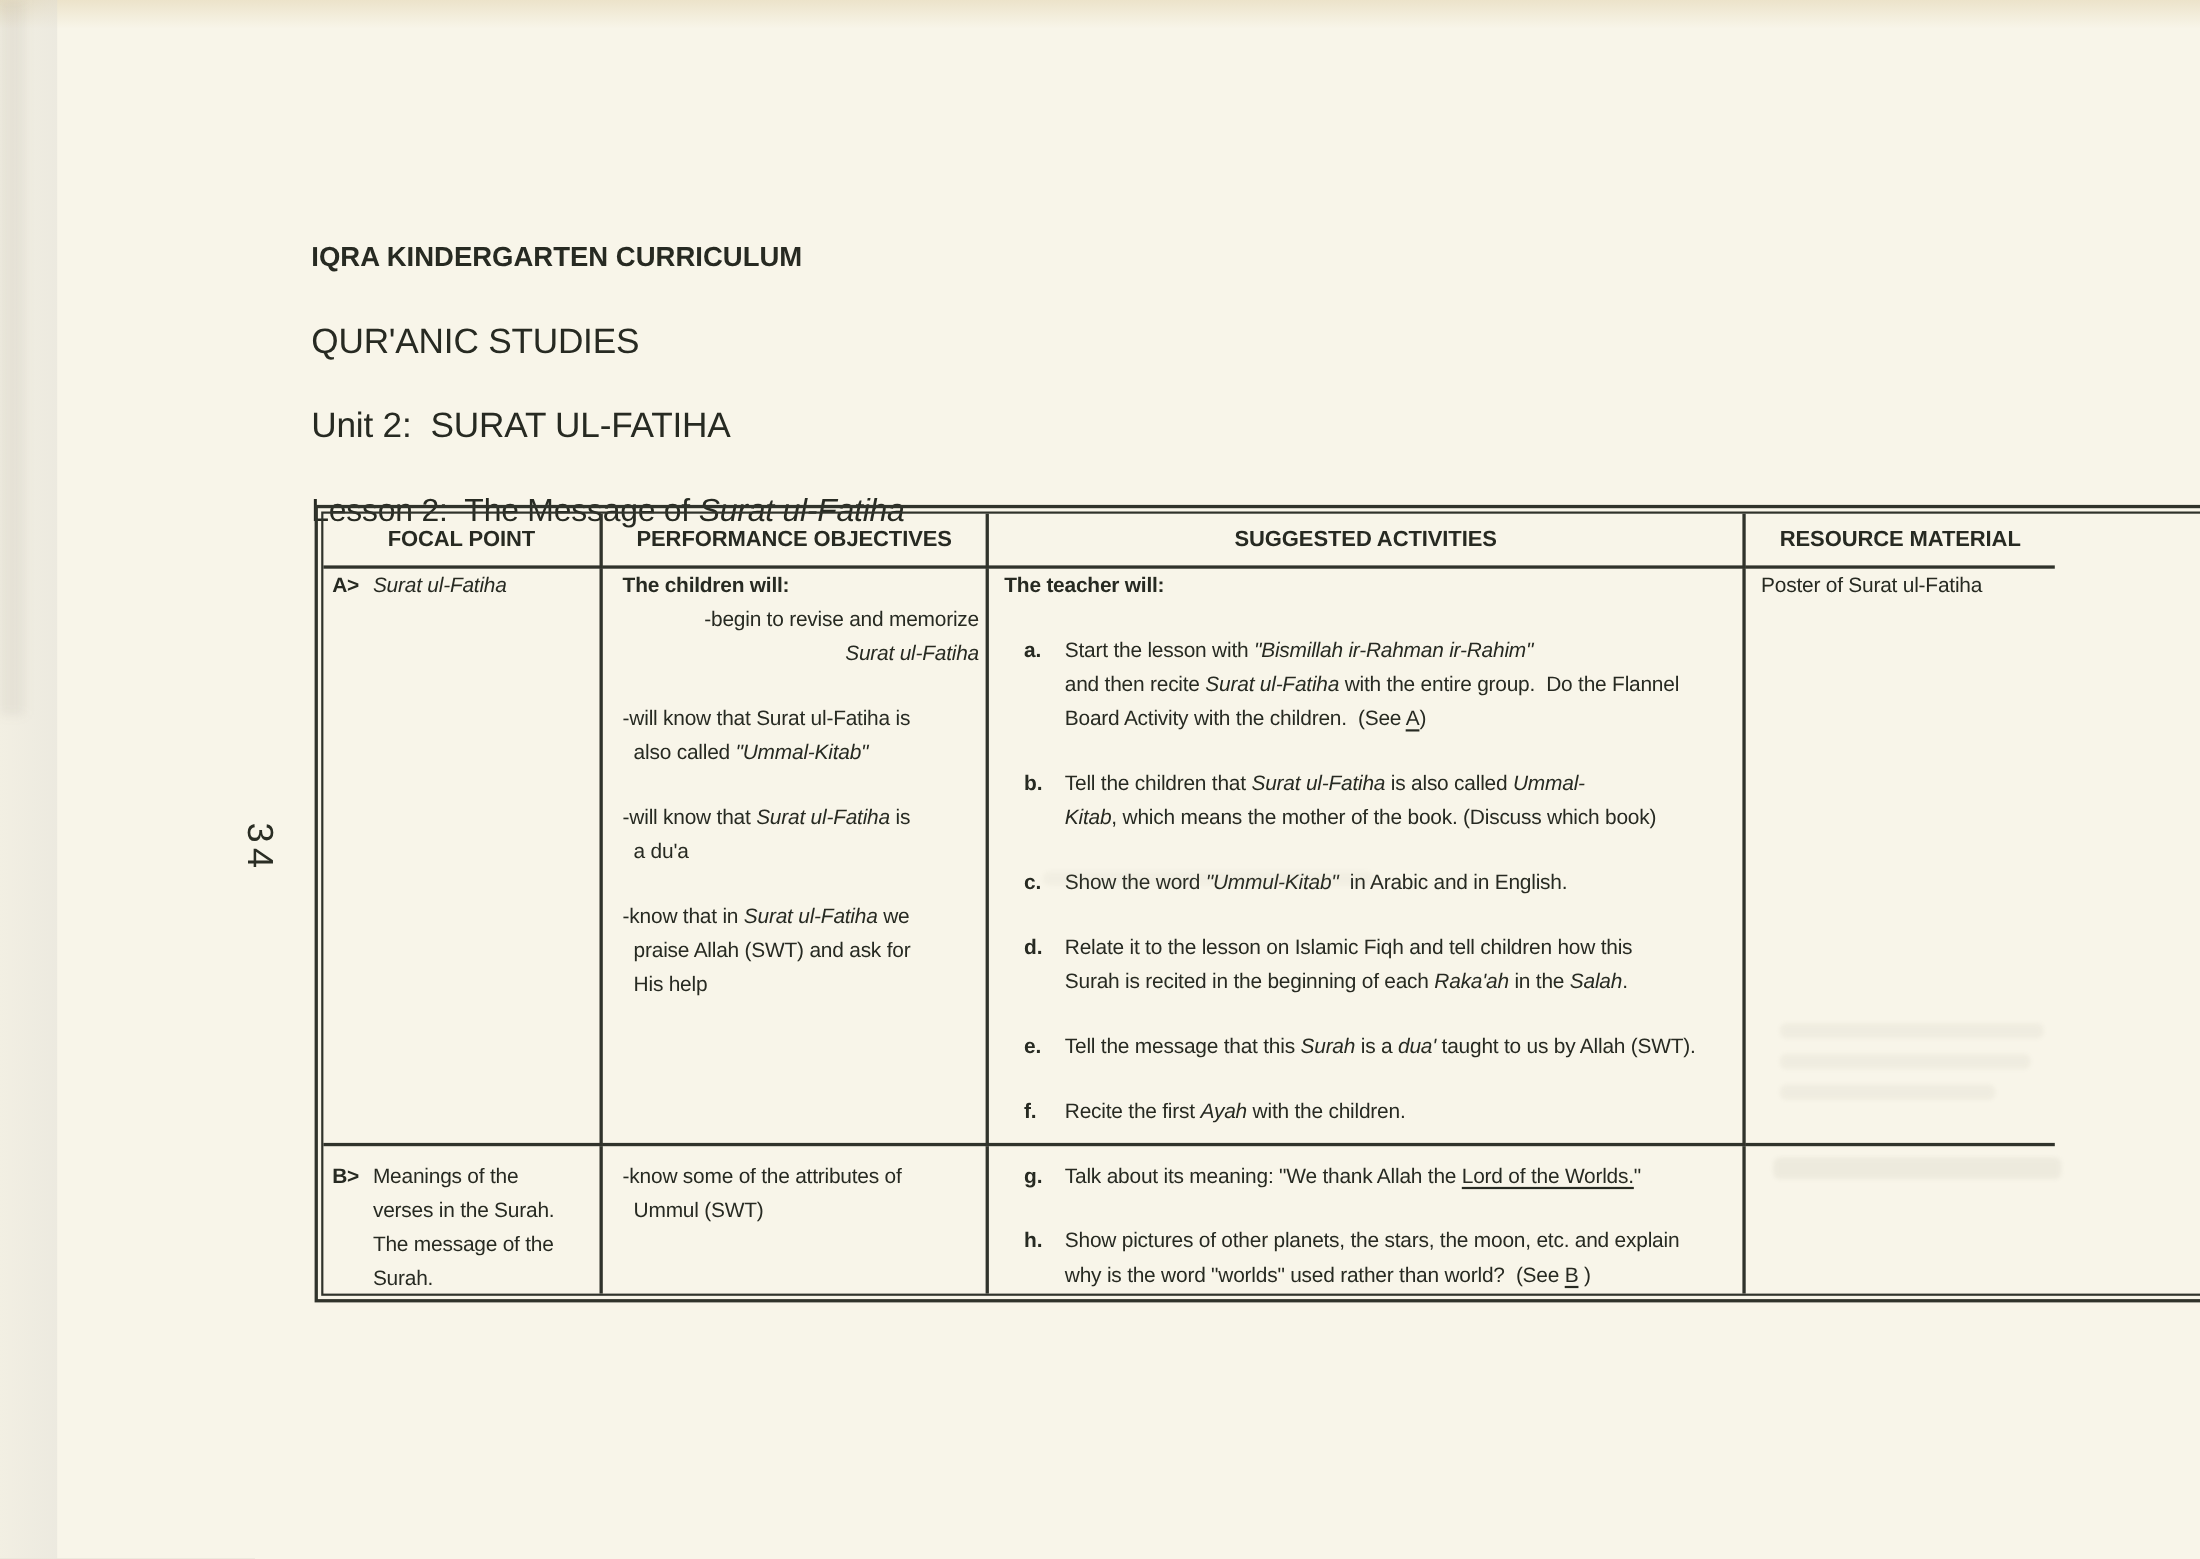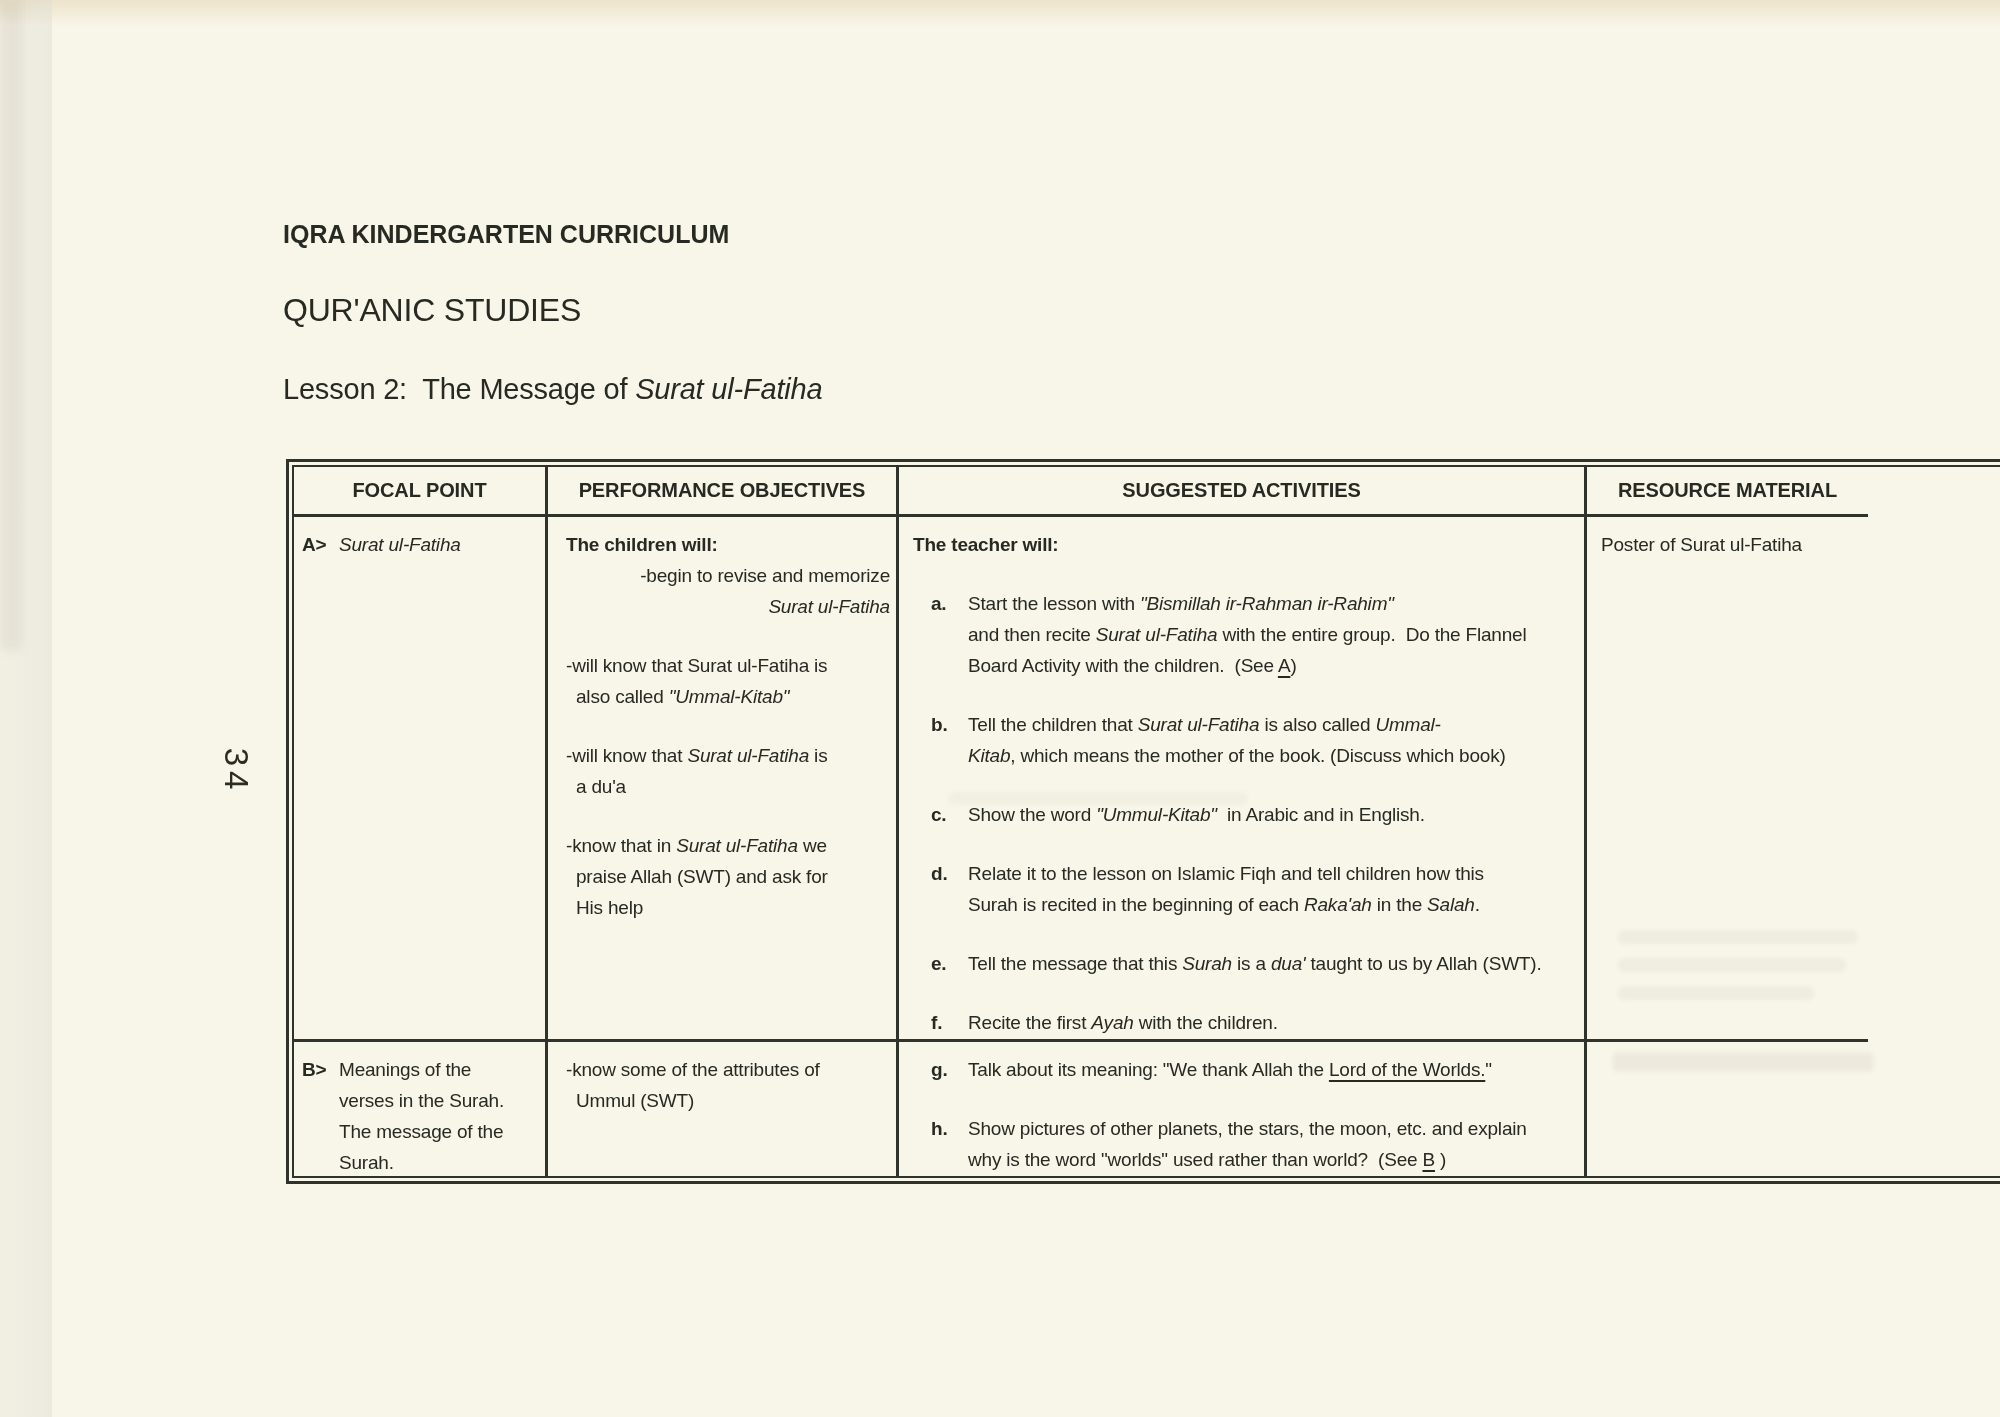--- a/index.html
+++ b/index.html
@@ -50,21 +50,21 @@
     grid-template-columns:254px 351px 688px 281px;
     grid-template-rows:50px 525px 134px;
   }
   .cell{box-sizing:border-box;overflow:hidden;}
   .cell.c1,.cell.c2,.cell.c3{border-right:3px solid #30332b;}
   .cell.rh,.cell.ra{border-bottom:3px solid #30332b;}
   .cell.head{
     display:flex;align-items:center;justify-content:center;
     font-weight:bold;font-size:20px;letter-spacing:-0.1px;
   }
-  .cell.body{font-size:19px;line-height:31px;padding-top:12px;}
+  .cell.body{font-size:19px;line-height:31px;}
   .cell.body.c1{padding-left:8px;padding-right:4px;}
   .cell.body.c2{padding-left:18px;padding-right:6px;}
   .cell.body.c3{padding-left:14px;padding-right:6px;}
   .cell.body.c4{padding-left:14px;padding-right:6px;}
   .cell.rb{padding-top:12px;}
 
   
   .para{white-space:pre-wrap;}
   .para + .para{margin-top:28px;}
   .para.tight{margin-top:0;text-align:right;}
@@ -85,20 +85,21 @@
   <div class="top-band"></div>
   <div class="tr-line"></div>
   <div class="right-edge"></div>
   <div class="crease"></div>
 
   <div class="page-number">34</div>
 
   <div class="title-block">
     <div class="t1">IQRA KINDERGARTEN CURRICULUM</div>
     <div class="t2">QUR'ANIC STUDIES</div>
+    <div class="t3"><span>Unit 2:  SURAT UL-FATIHA</span></div>
     <div class="t4"><span>Lesson 2:  The Message of </span><span class="i">Surat ul-Fatiha</span></div>
   </div>
 
   <div class="tbl-outer">
     <div class="tbl-inner">
       <div class="grid">
 
         <div class="cell head rh c1">FOCAL POINT</div>
         <div class="cell head rh c2">PERFORMANCE OBJECTIVES</div>
         <div class="cell head rh c3">SUGGESTED ACTIVITIES</div>

